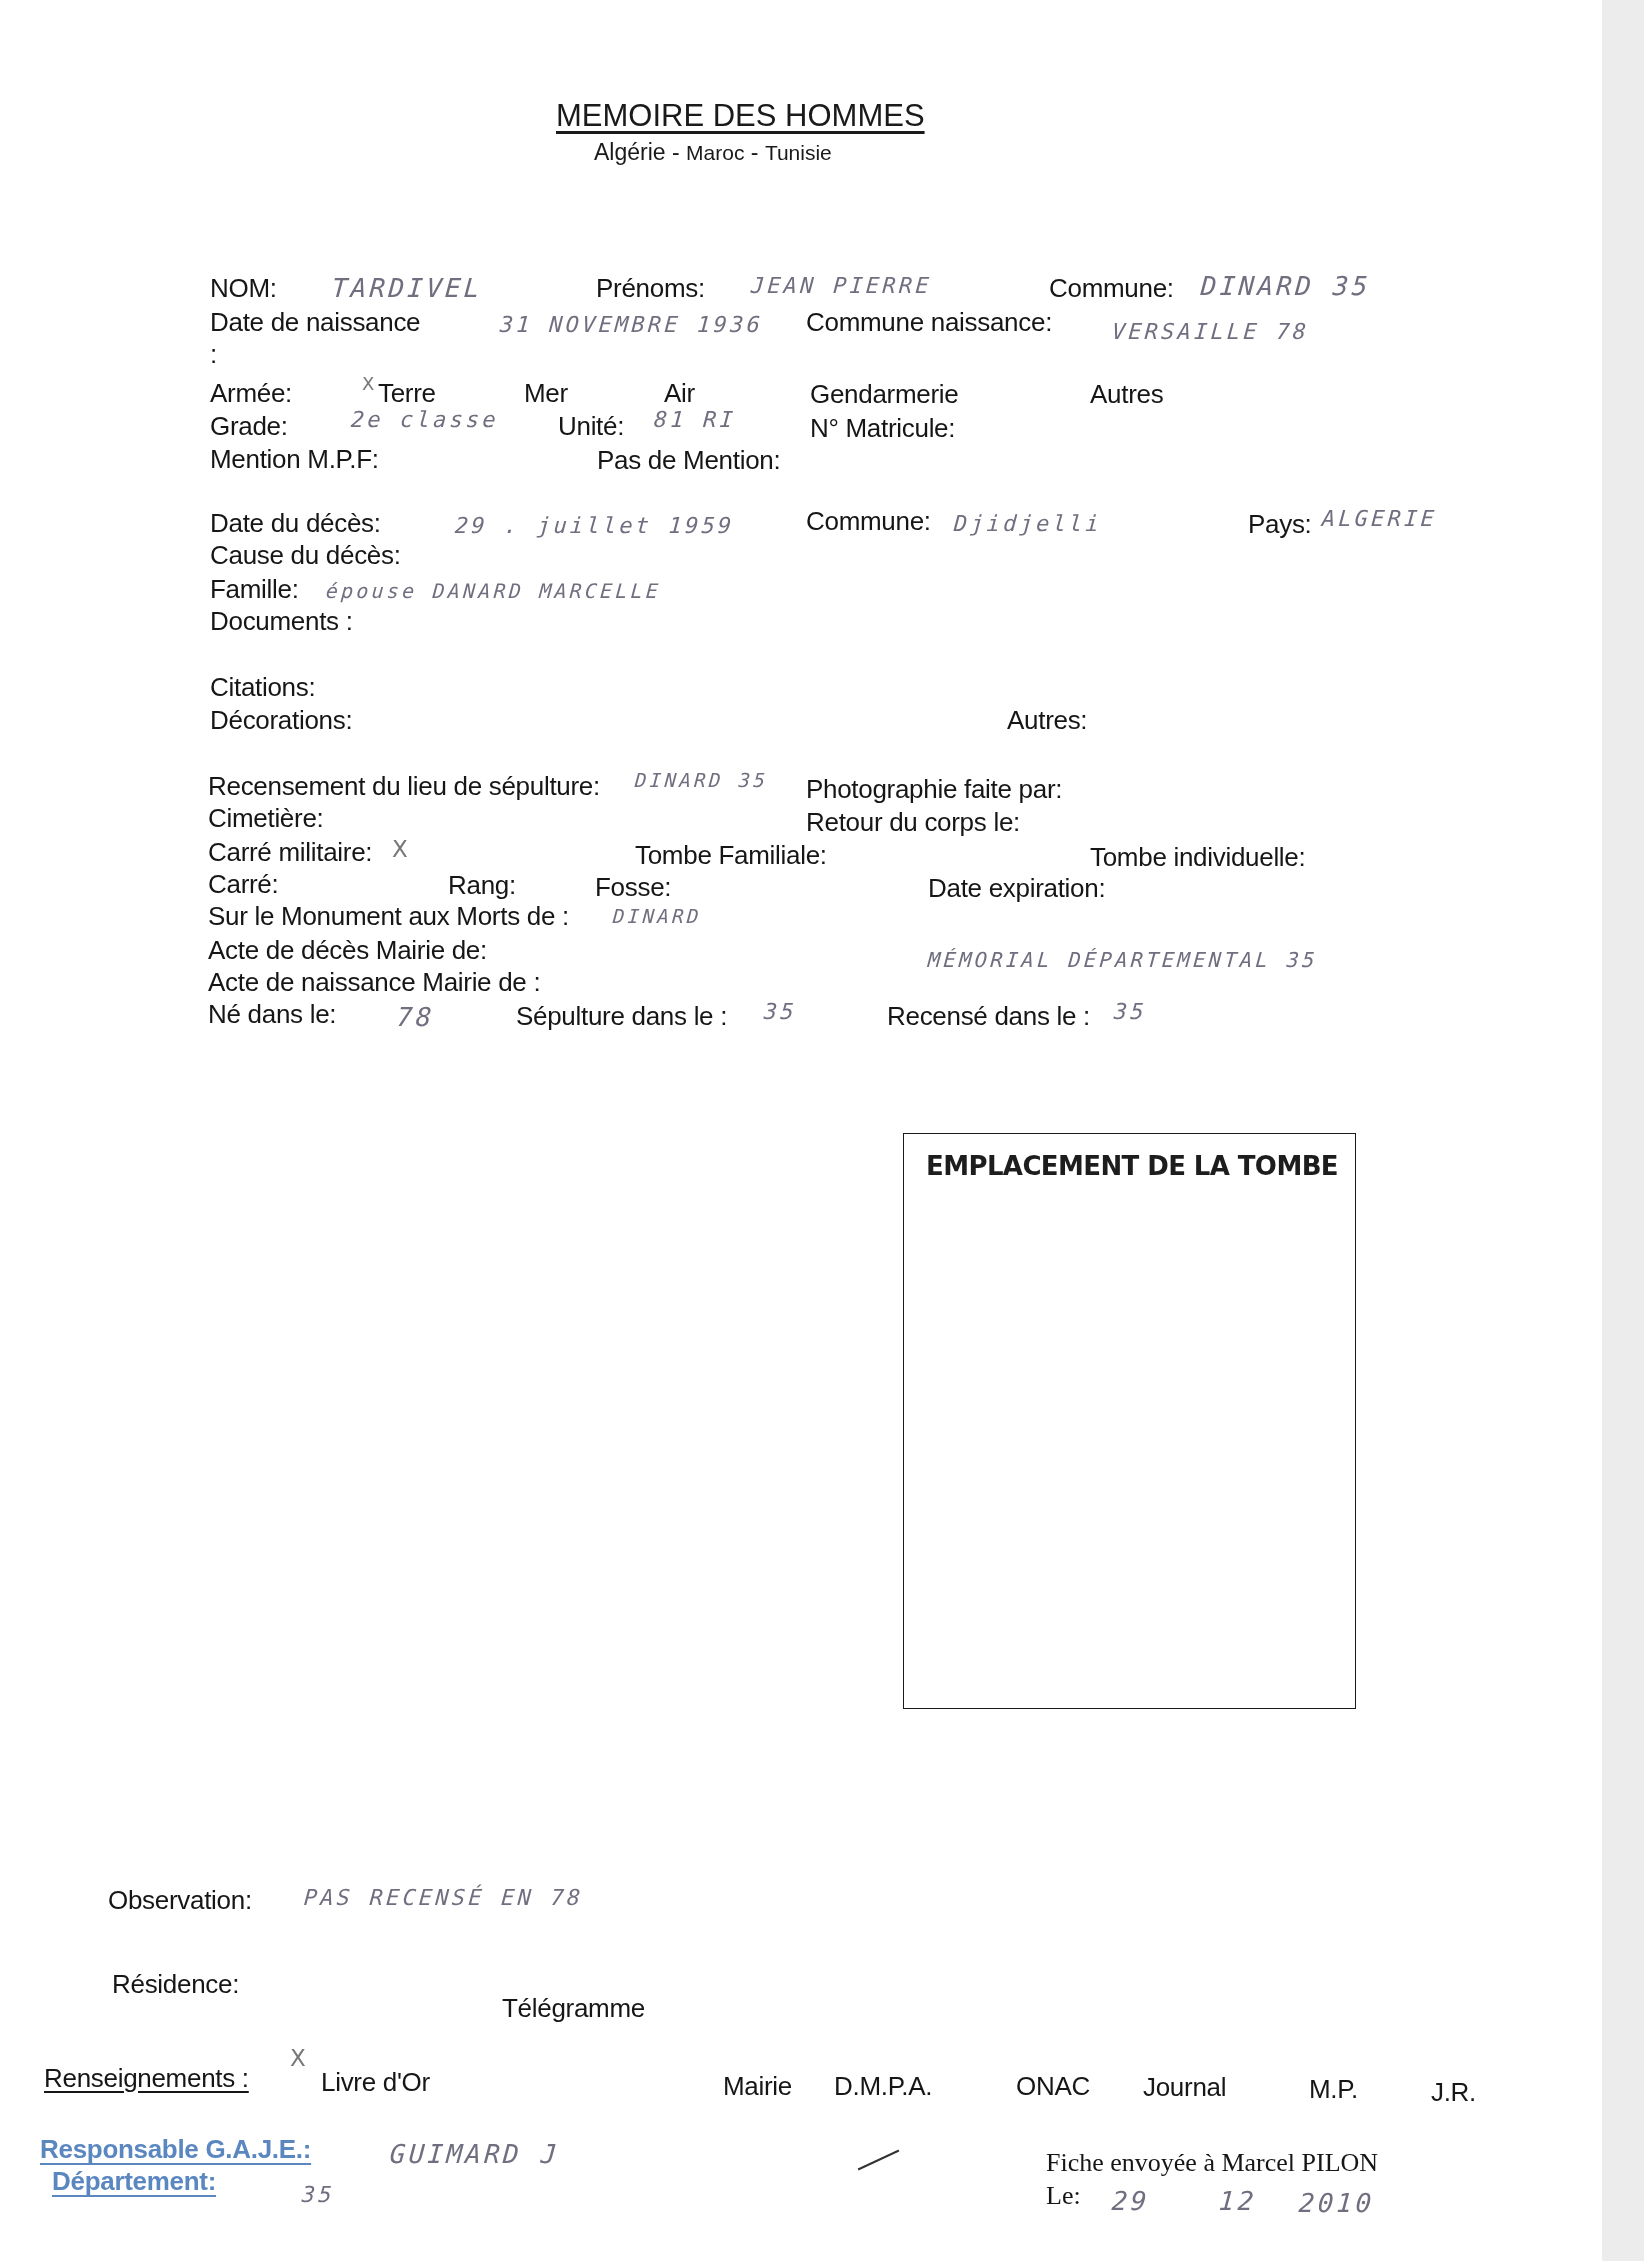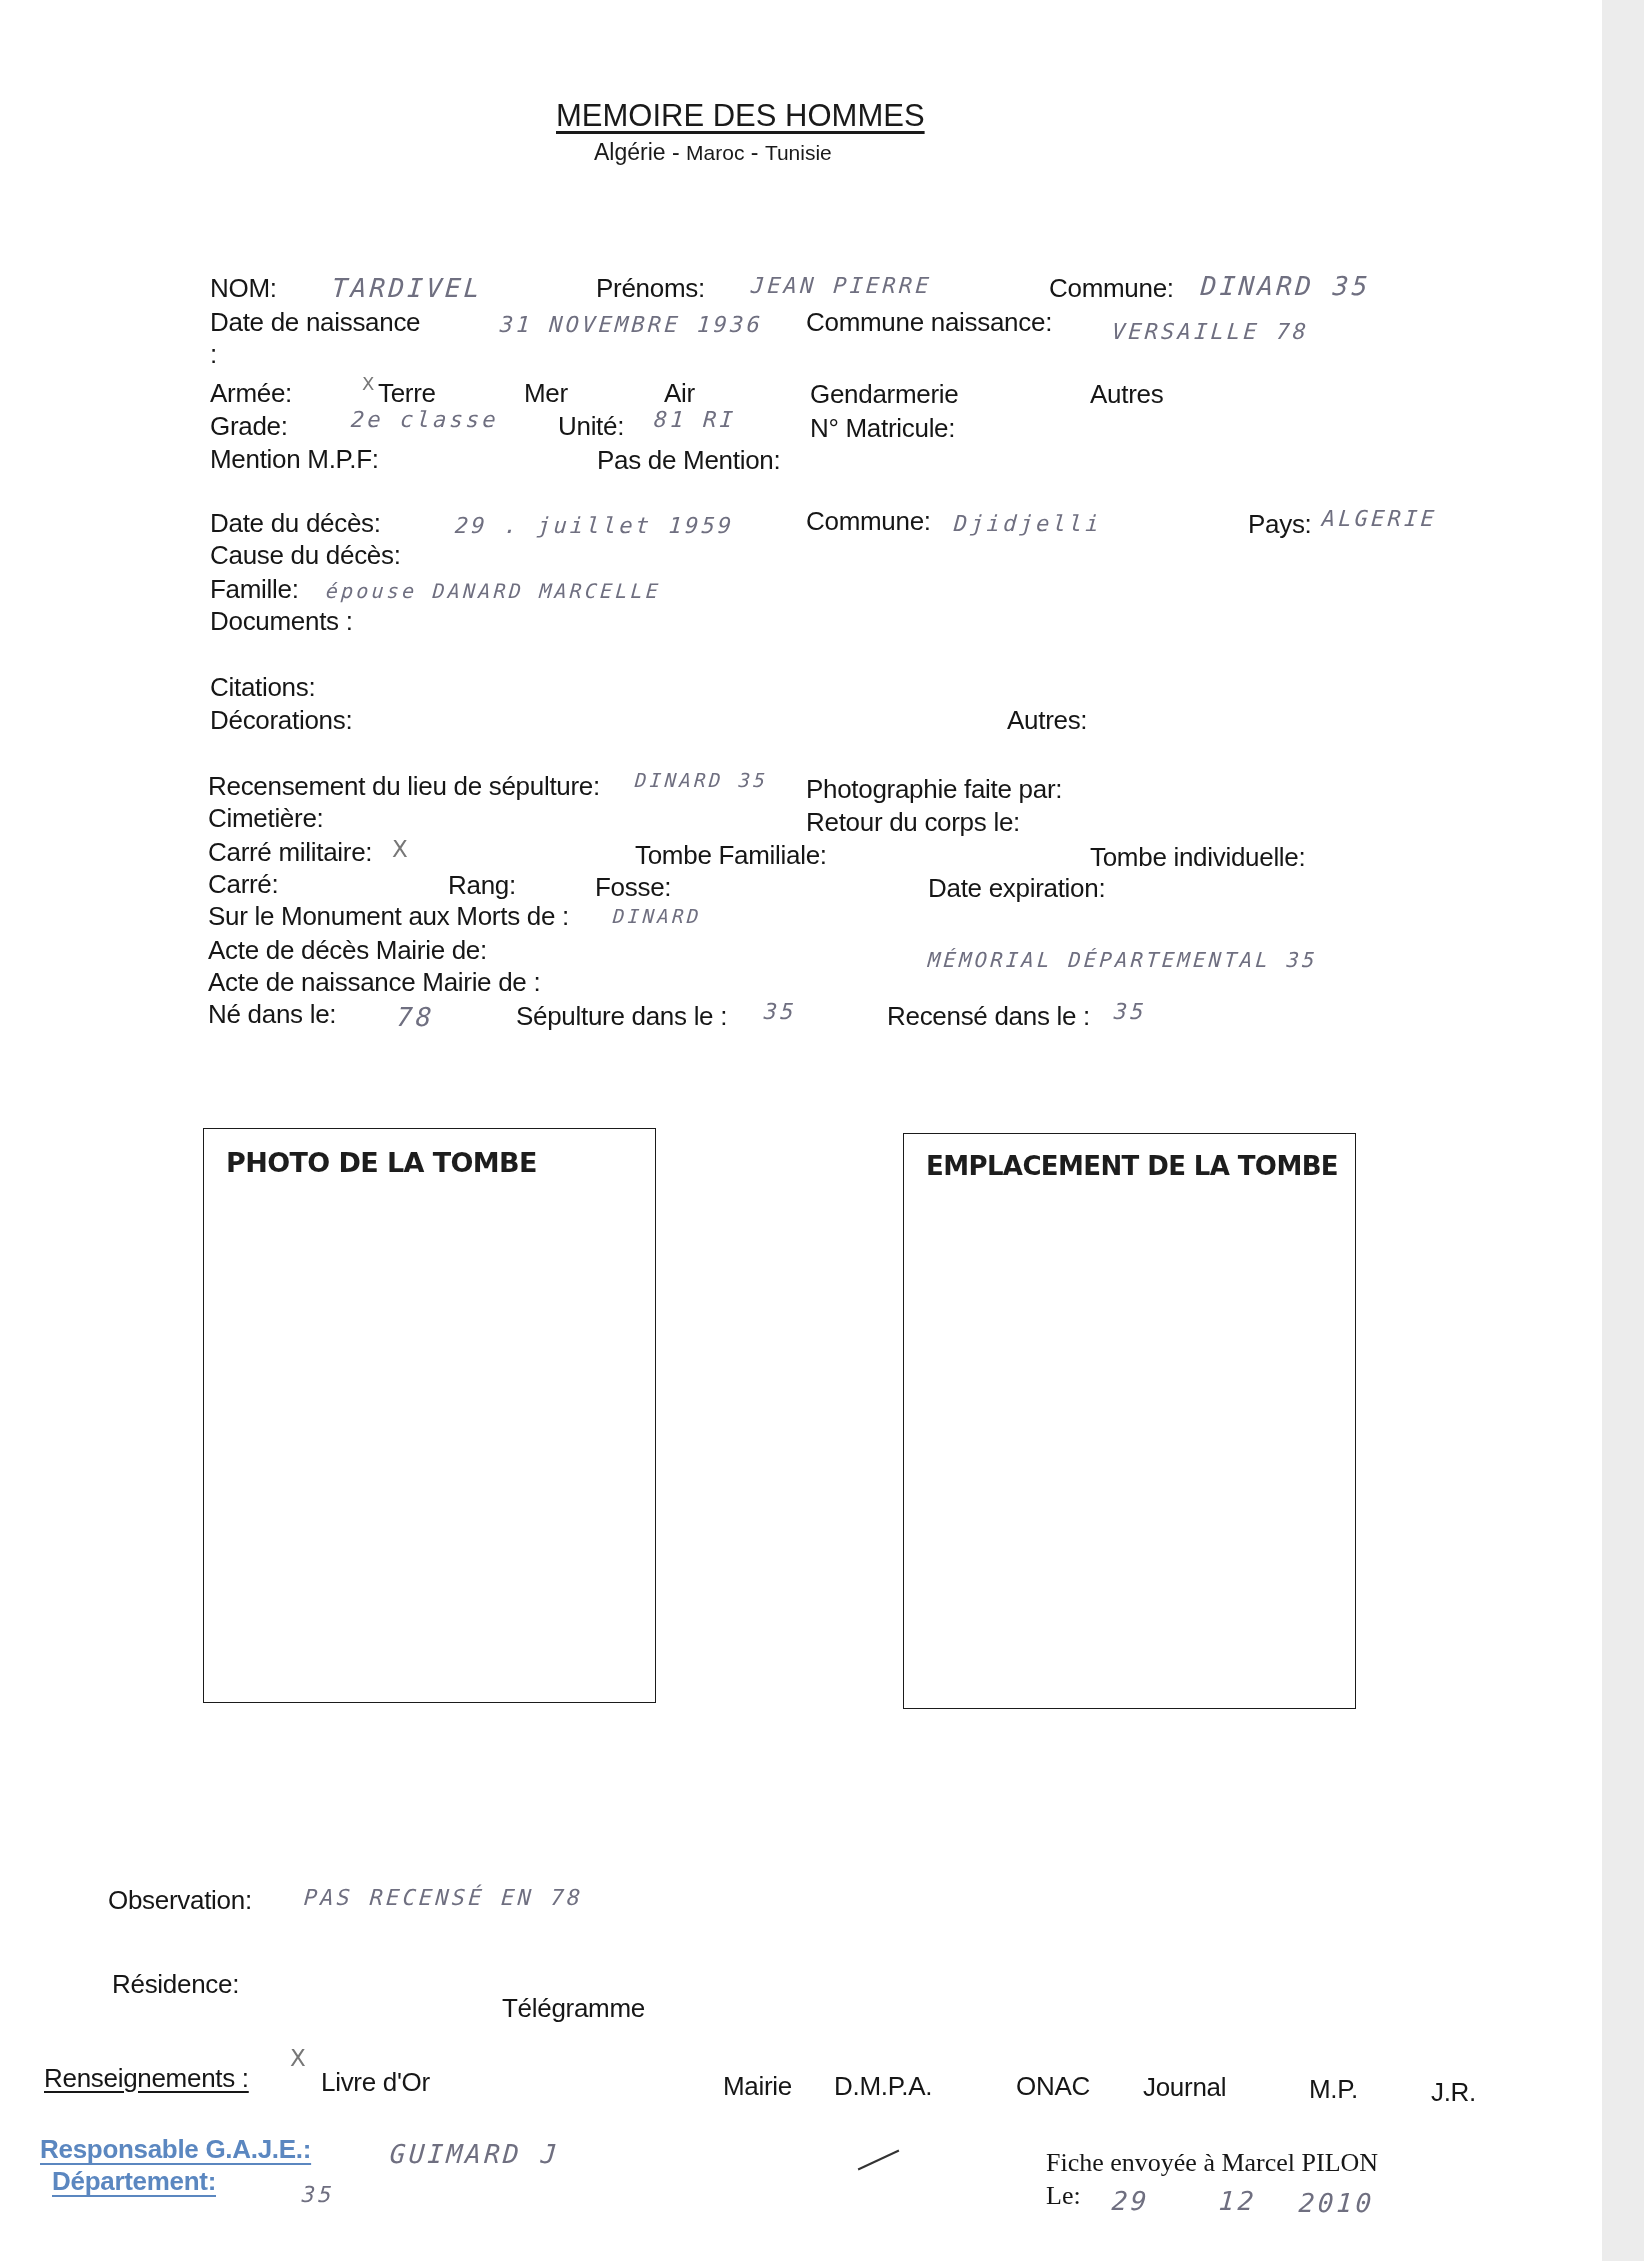--- a/index.html
+++ b/index.html
@@ -115,23 +115,20 @@
 
   <div class="abs lbl" style="left:208px; top:967px;">Acte de naissance Mairie de :</div>
 
   <div class="abs lbl" style="left:208px; top:999px;">Né dans le:</div>
   <div class="abs hw hw-lg" style="left:397px; top:1002px;">78</div>
   <div class="abs lbl" style="left:516px; top:1001px;">Sépulture dans le :</div>
   <div class="abs hw" style="left:764px; top:999px;">35</div>
   <div class="abs lbl" style="left:887px; top:1001px;">Recensé dans le :</div>
   <div class="abs hw" style="left:1114px; top:999px;">35</div>
 
-  <div class="box" style="left:203px; top:1128px; width:451px; height:573px;">
-    <div class="box-title" style="left:22px; top:18px;">PHOTO DE LA TOMBE</div>
-  </div>
   <div class="box" style="left:903px; top:1133px; width:451px; height:574px;">
     <div class="box-title" style="left:22px; top:17px; font-size:26px;">EMPLACEMENT DE LA TOMBE</div>
   </div>
 
   <div class="abs lbl" style="left:108px; top:1885px;">Observation:</div>
   <div class="abs hw" style="left:304px; top:1885px;">PAS RECENSÉ EN 78</div>
   <div class="abs lbl" style="left:112px; top:1969px;">Résidence:</div>
 
   <div class="abs lbl ul" style="left:44px; top:2063px;">Renseignements :</div>
   <div class="abs mark" style="left:290px; top:2045px;">X</div>

